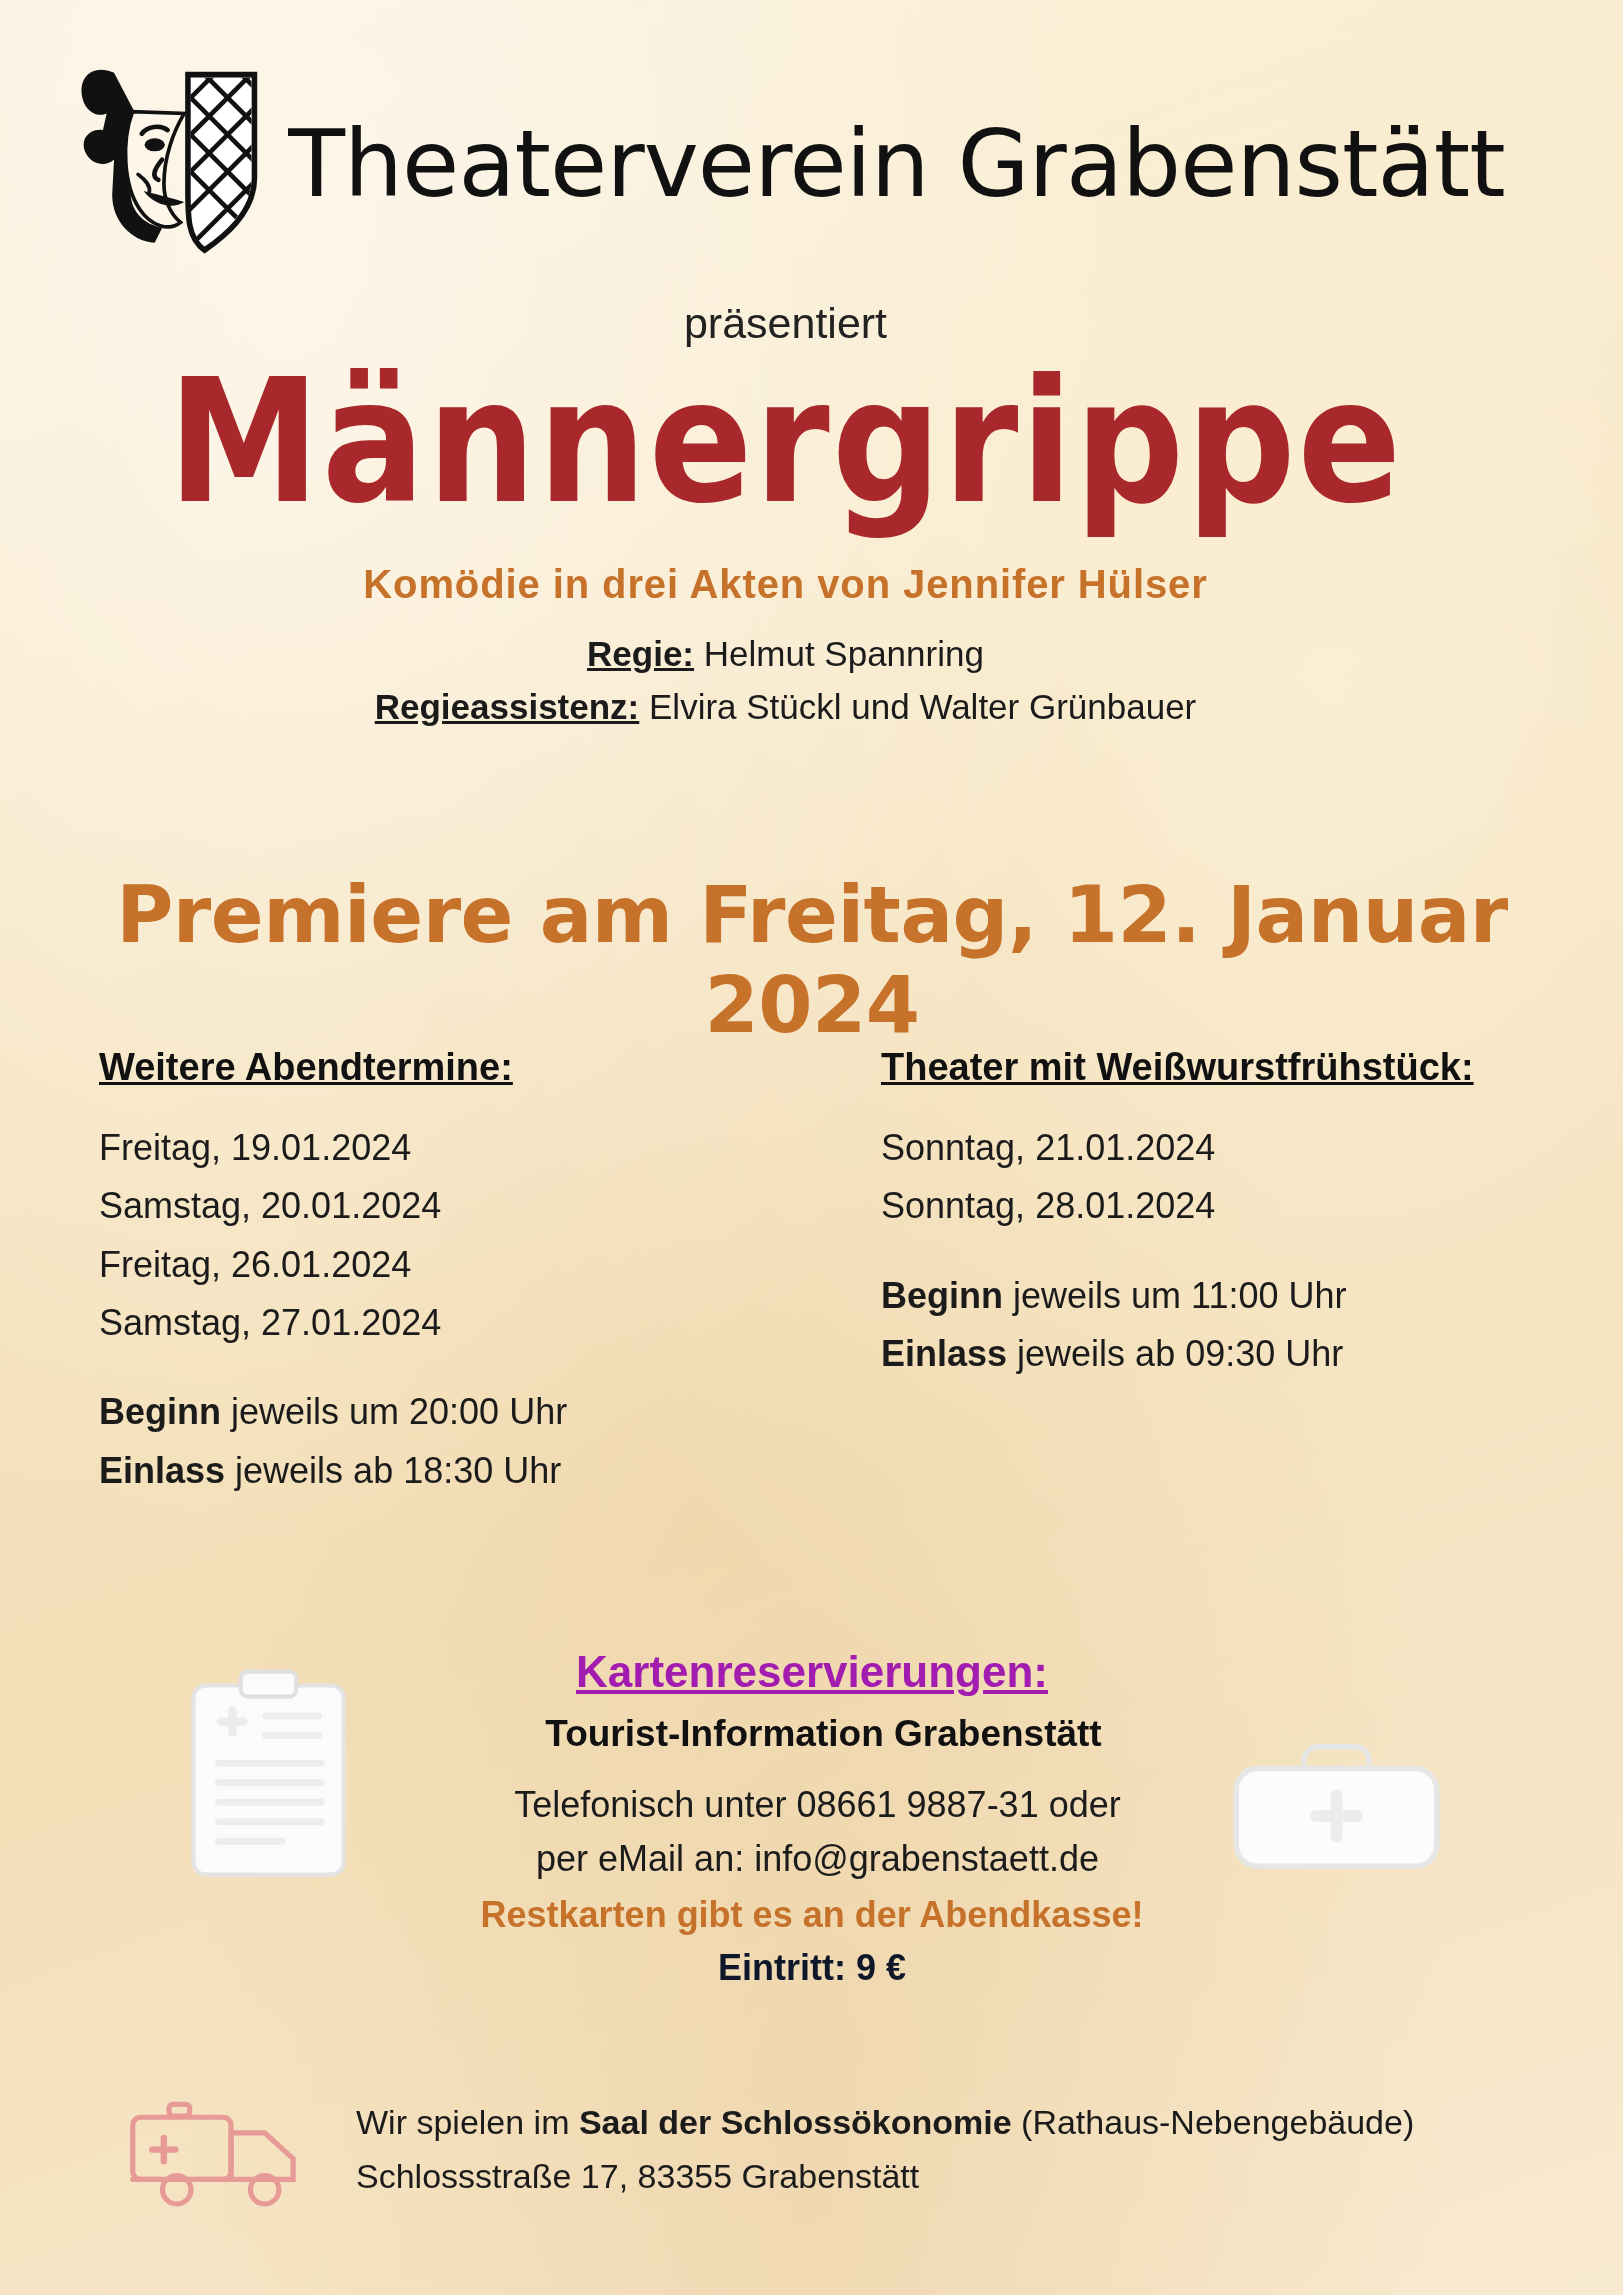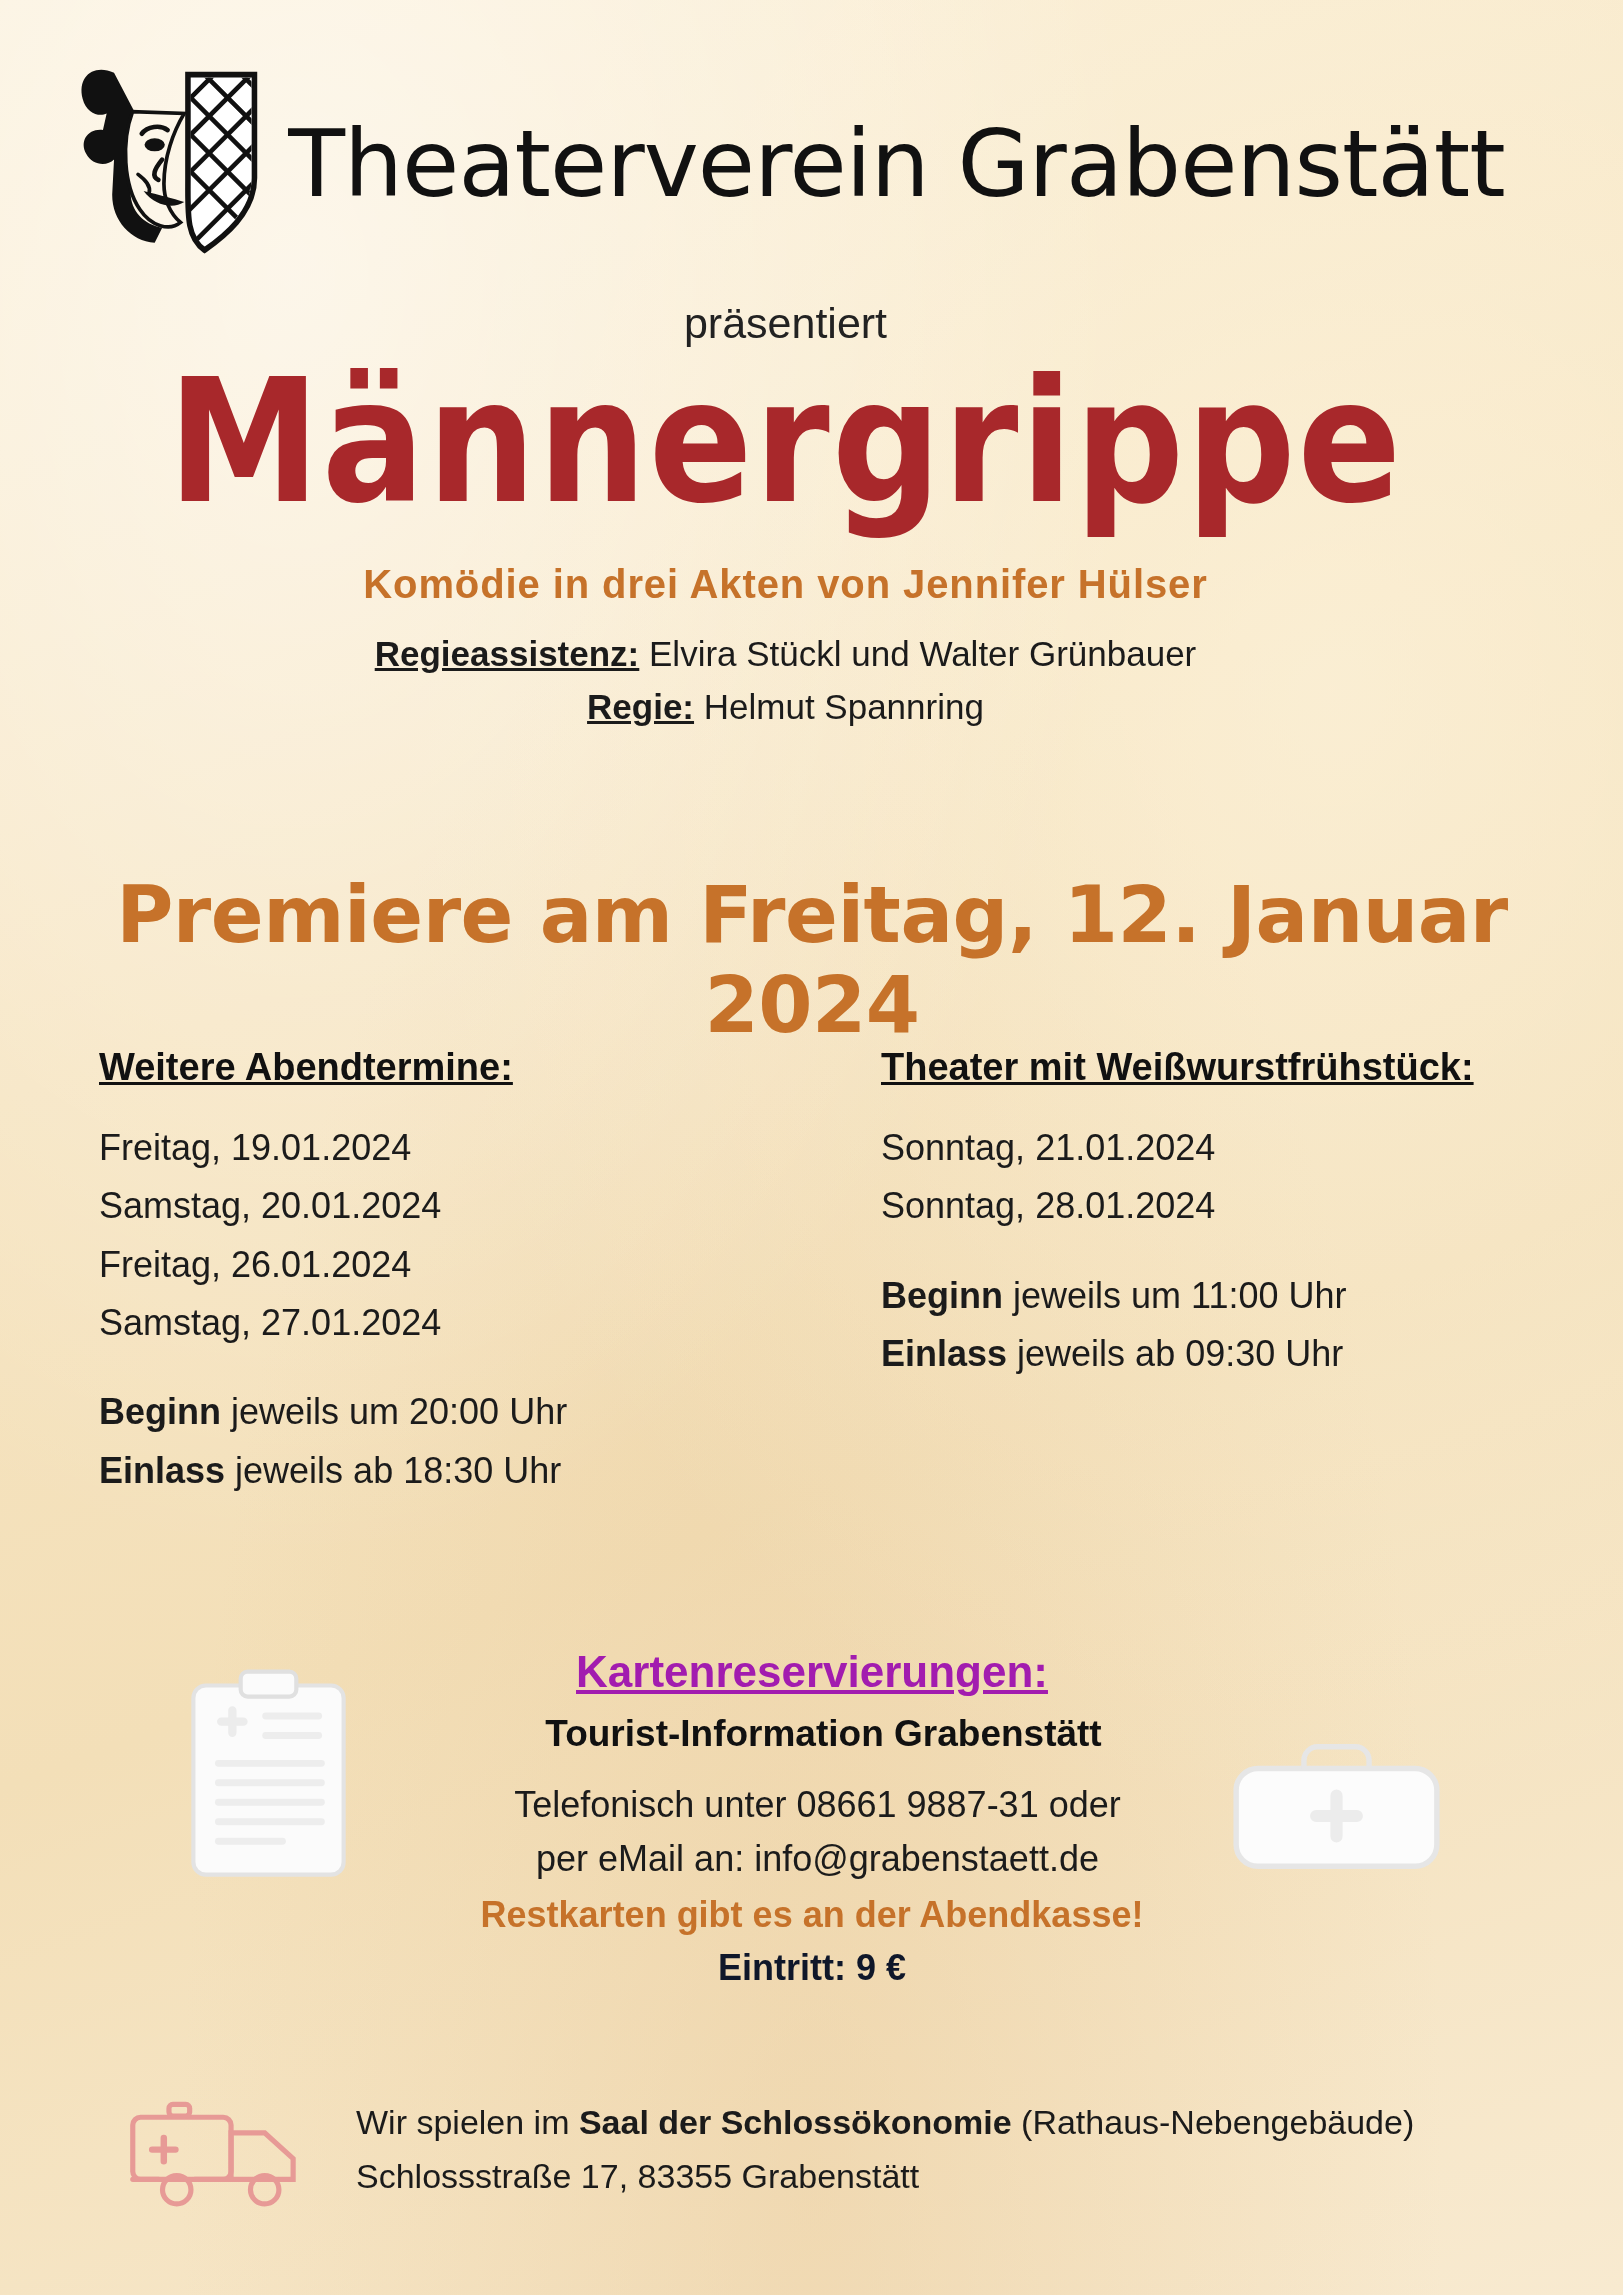--- a/index.html
+++ b/index.html
@@ -274,24 +274,24 @@
     </div>
 
     <div class="presents">präsentiert</div>
 
     <div class="play-title">Männergrippe</div>
 
     <div class="subtitle">Komödie in drei Akten von Jennifer Hülser</div>
 
     <div class="credits">
       <div>
+        <span class="lbl">Regie:</span><span> Helmut Spannring</span>
+      </div>
+      <div>
         <span class="lbl">Regieassistenz:</span><span> Elvira Stückl und Walter Grünbauer</span>
-      </div>
-      <div>
-        <span class="lbl">Regie:</span><span> Helmut Spannring</span>
       </div>
     </div>
   </div>
 
   <div class="premiere">Premiere am Freitag, 12. Januar 2024</div>
 
   <div class="dates">
 
     <div class="col">
       <h3>Weitere Abendtermine:</h3>

